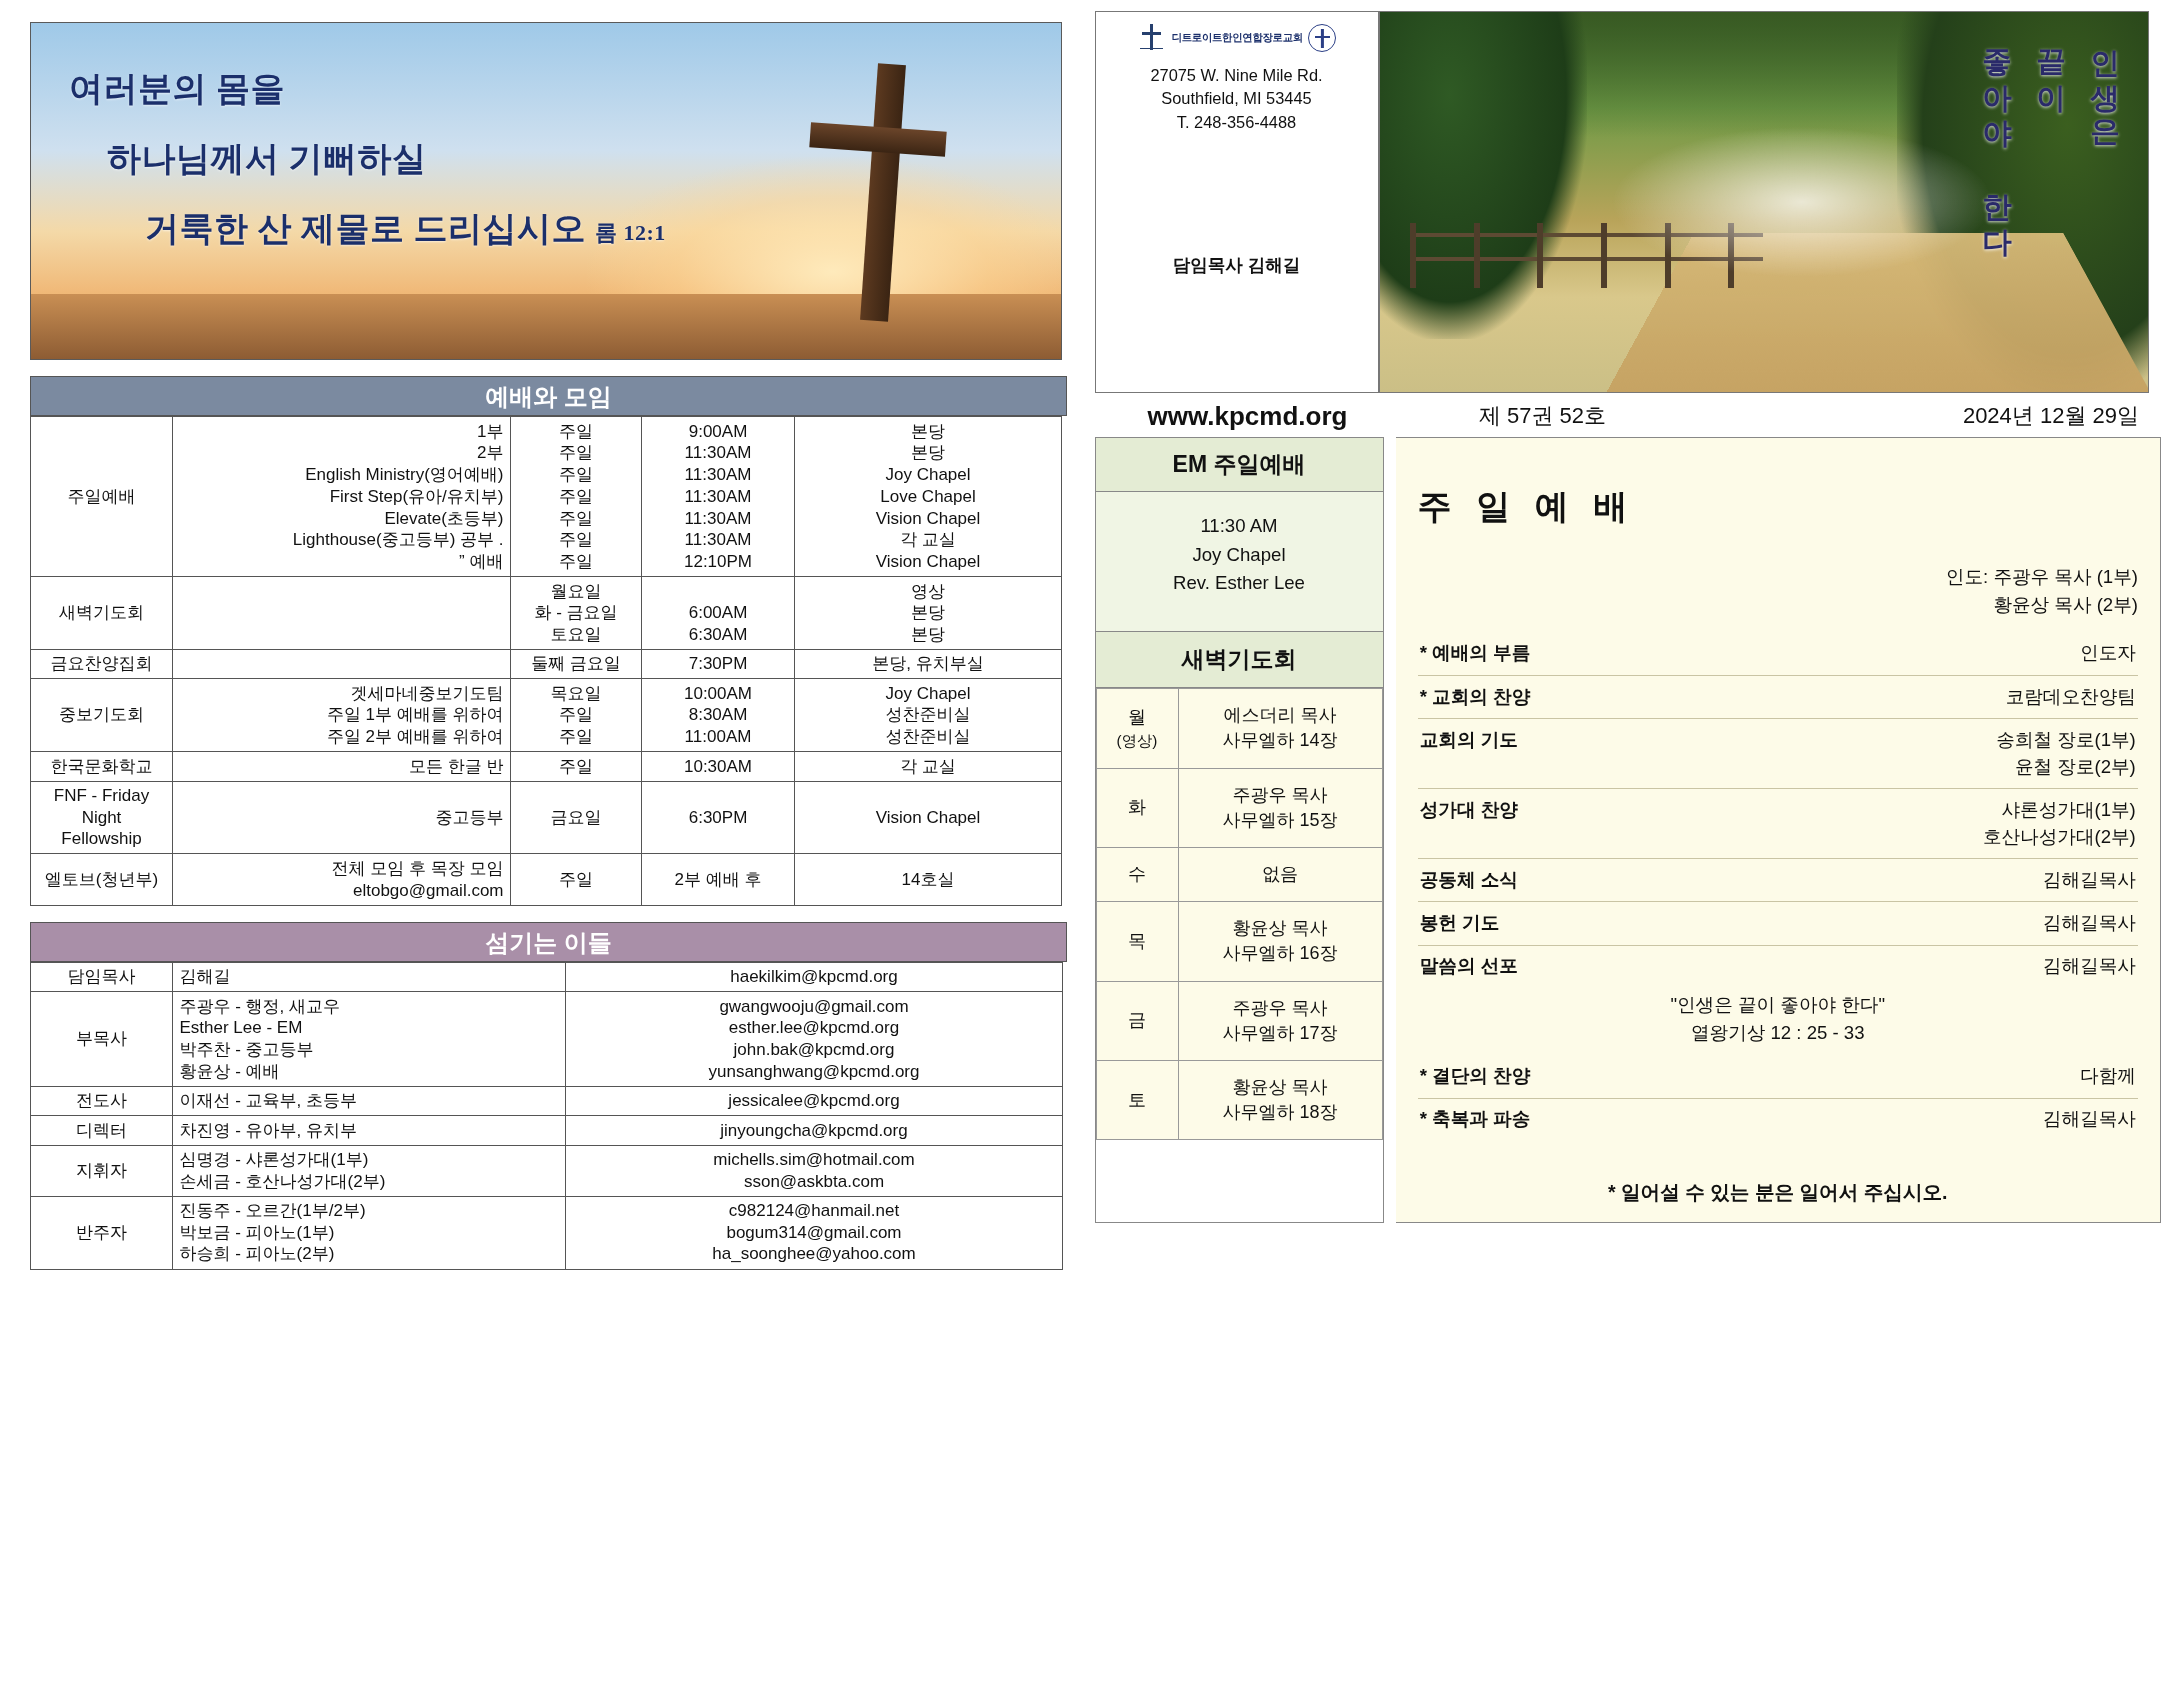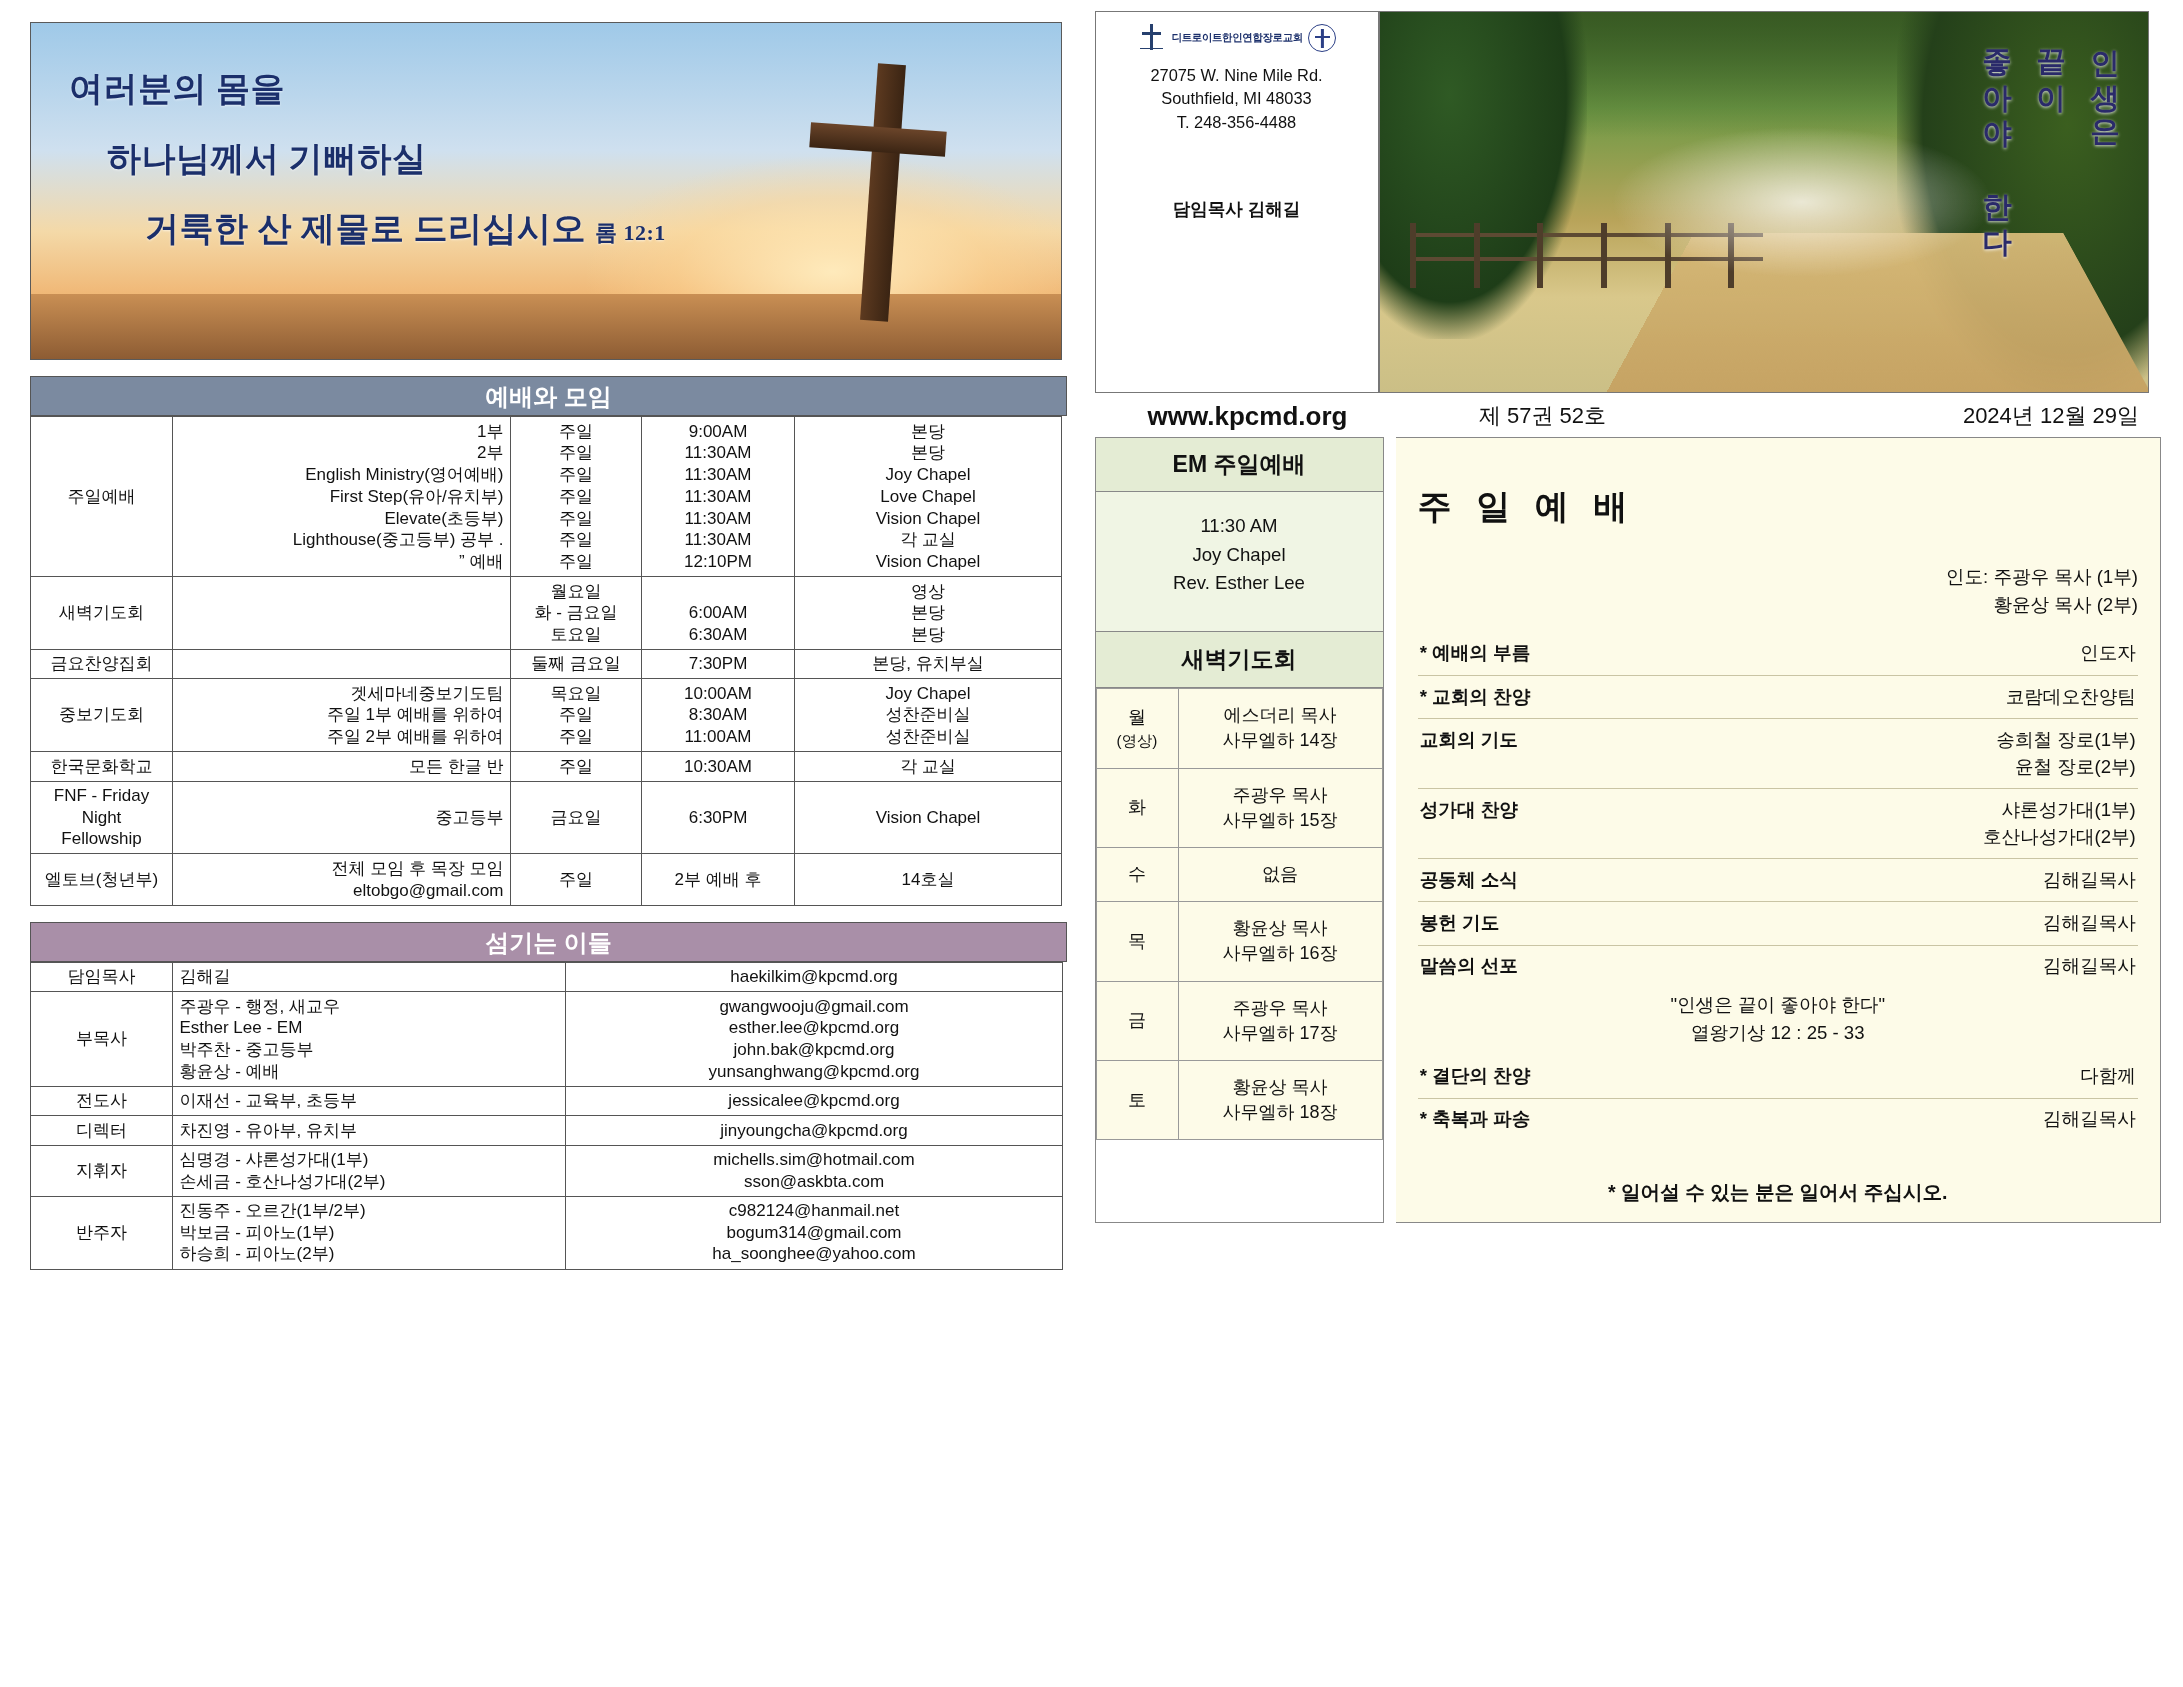--- a/index.html
+++ b/index.html
@@ -83,21 +83,21 @@
   .logo-row { display:flex; align-items:center; justify-content:center; gap:5.5px; }
   .logo-mark { width:29.5px; height:32px; position:relative; }
   .logo-mark .lv { position:absolute; left:13px; top:2.2px; width:3.8px; height:26px; background:#26406e;}
   .logo-mark .lh { position:absolute; left:5.5px; top:9.8px; width:19px; height:3.8px; background:#26406e;}
   .logo-mark .lb { position:absolute; left:3.3px; bottom:0; width:23px; height:5.5px; border-top:1.6px solid #26406e;}
   .logo-txt { font-size: 10.4px; color:#1b2f6b; font-weight:bold; letter-spacing:-0.3px;}
   .seal { width:28px; height:28px; border:1.6px solid #2b3f86; border-radius:50%; display:inline-block; position:relative;}
   .seal::after{content:""; position:absolute; left:50%; top:4.4px; width:2.2px; height:18.6px; background:#2b3f86; transform:translateX(-50%);}
   .seal::before{content:""; position:absolute; left:5.5px; top:11px; width:15.3px; height:2.2px; background:#2b3f86;}
   .addr { margin-top: 9.8px; font-size: 16.4px; line-height:1.45; color:#111; }
-  .pastor { margin-top: 62px; font-size: 17.5px; font-weight:bold; }
+  .pastor { margin-top: 118px; font-size: 17.5px; font-weight:bold; }
 
   .r-photo {
     width: 770px; height: 382px; border:1.1px solid #777; position:relative; overflow:hidden;
     background:
       linear-gradient(to bottom, #4a7a34 0%, #6e9a46 25%, #b9a45a 55%, #d9c88b 75%, #cbbf86 100%);
   }
   .r-photo .tree-l { position:absolute; left:-22px; top:-22px; width:229px; height:349px; background: radial-gradient(ellipse at 40% 30%, #2f5a24 0%, #1e3d18 60%, rgba(30,61,24,0) 72%); }
   .r-photo .tree-r { position:absolute; right:-33px; top:-33px; width:284px; height:415px; background: radial-gradient(ellipse at 60% 35%, #3b5f1f 0%, #24401a 60%, rgba(36,64,26,0) 74%); }
   .r-photo .canopy { position:absolute; left:0; right:0; top:0; height:126px; background: linear-gradient(to bottom, rgba(54,86,33,.92), rgba(120,140,60,0)); }
   .r-photo .path { position:absolute; left:36%; right:6%; bottom:0; height:180px; background: linear-gradient(to bottom, rgba(214,186,120,.95), rgba(196,160,96,.95)); transform: perspective(164px) rotateX(22deg); }
@@ -324,21 +324,21 @@
         <div class="logo-row">
           <span class="logo-mark">
             <span class="lv"></span>
               <span class="lh"></span>
               <span class="lb"></span>
           </span>
           <span class="logo-txt">디트로이트한인연합장로교회</span>
           <span class="seal"></span>
         </div>
         <div class="addr nw">27075 W. Nine Mile Rd.
-Southfield, MI 48033
+Southfield, MI 53445
 T.  248-356-4488</div>
         <div class="pastor">담임목사 김해길</div>
       </div>
 
       <div class="r-photo">
         <div class="canopy"></div>
         <div class="tree-l"></div>
         <div class="tree-r"></div>
         <div class="path"></div>
         <div class="fence">

